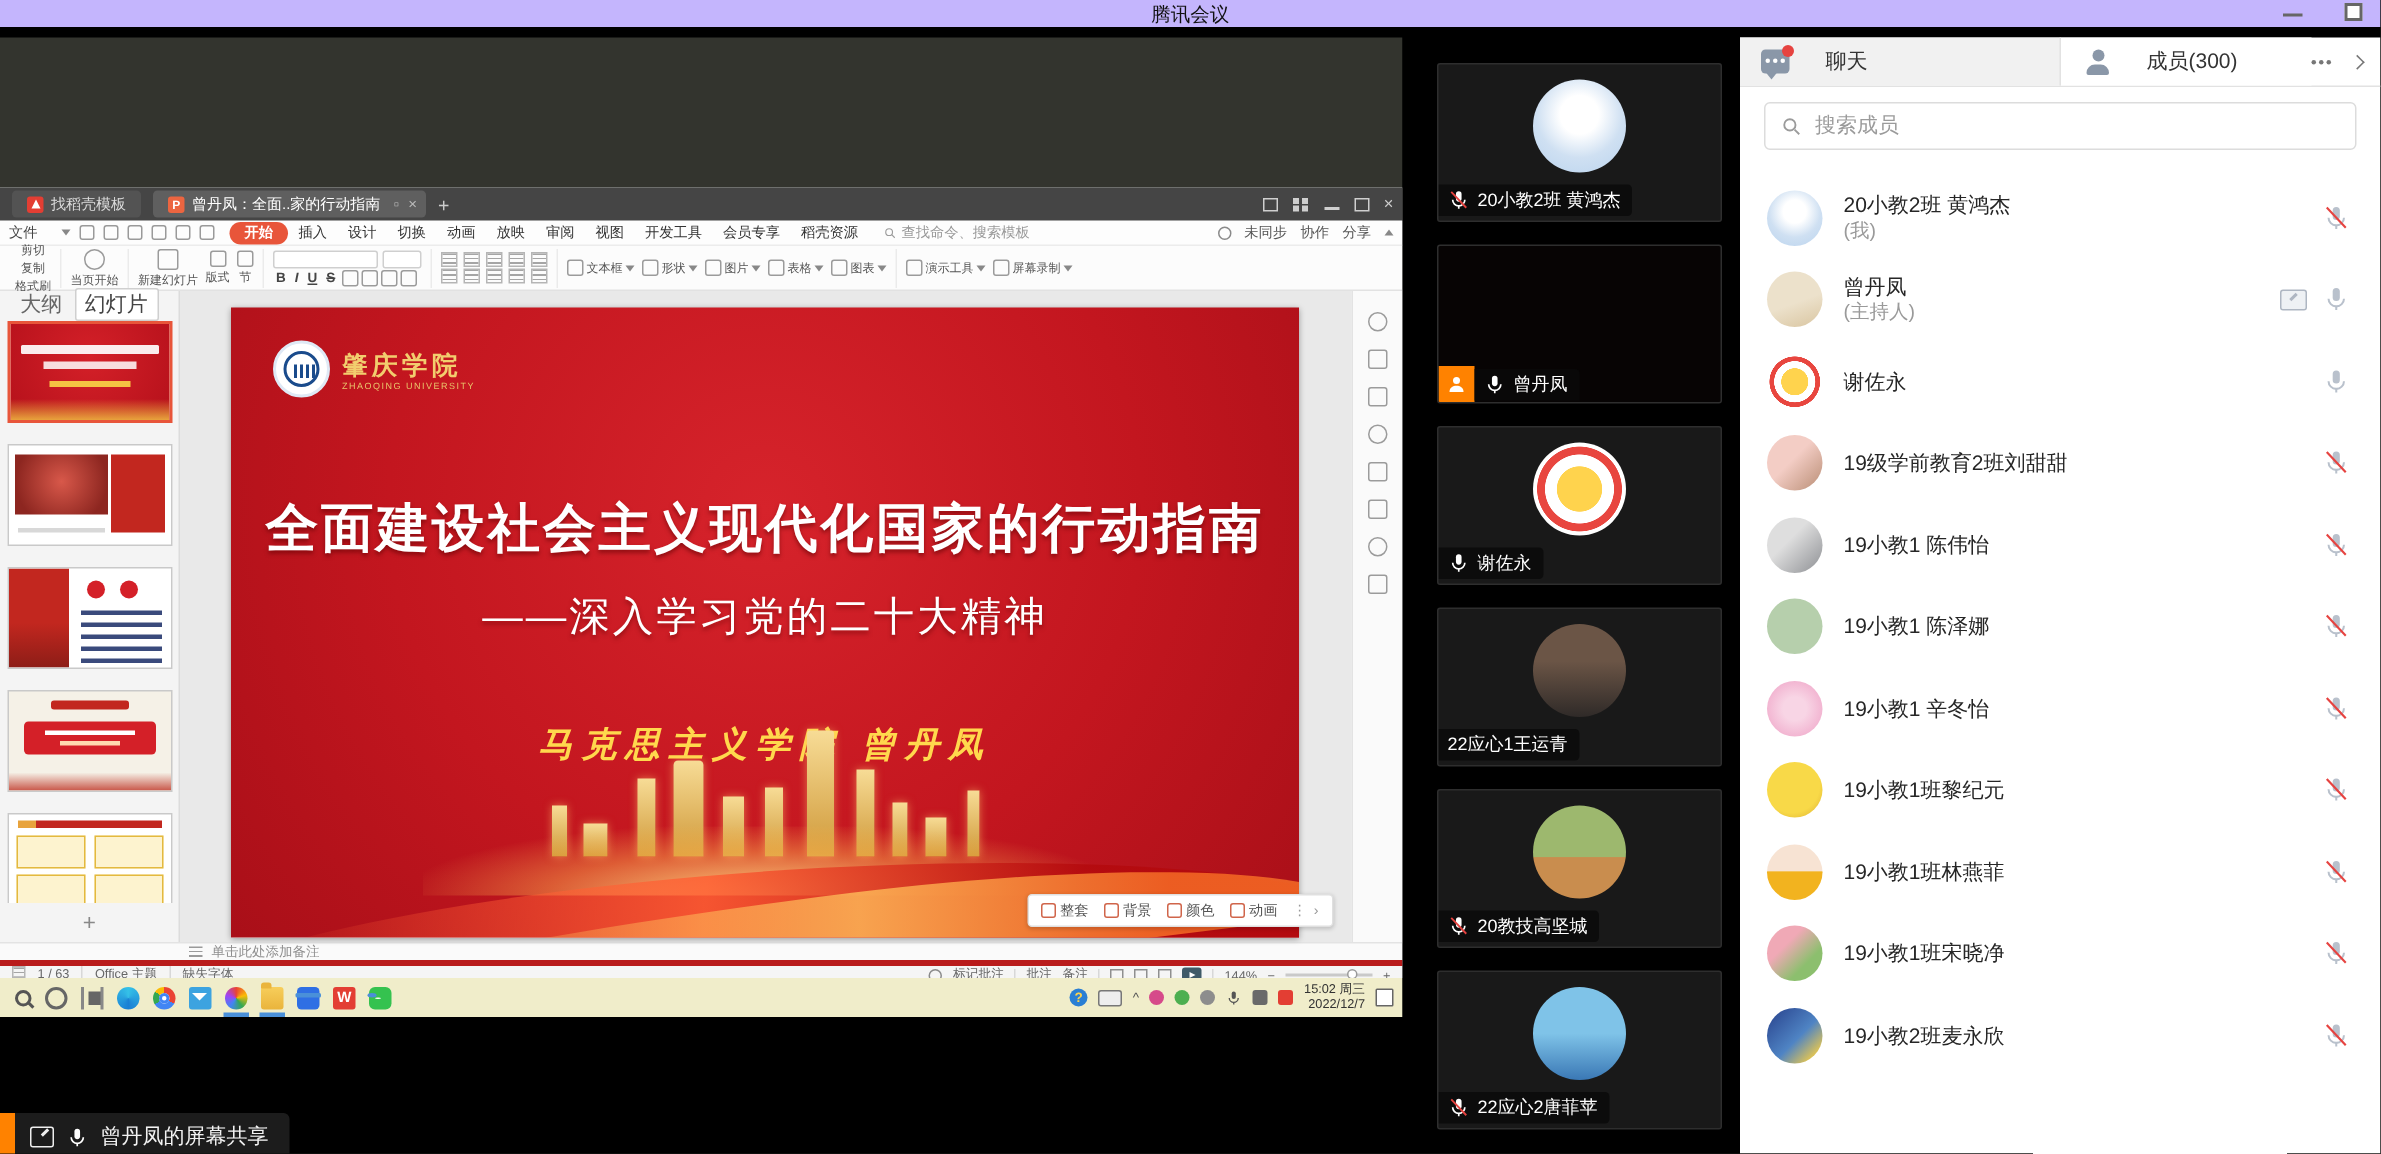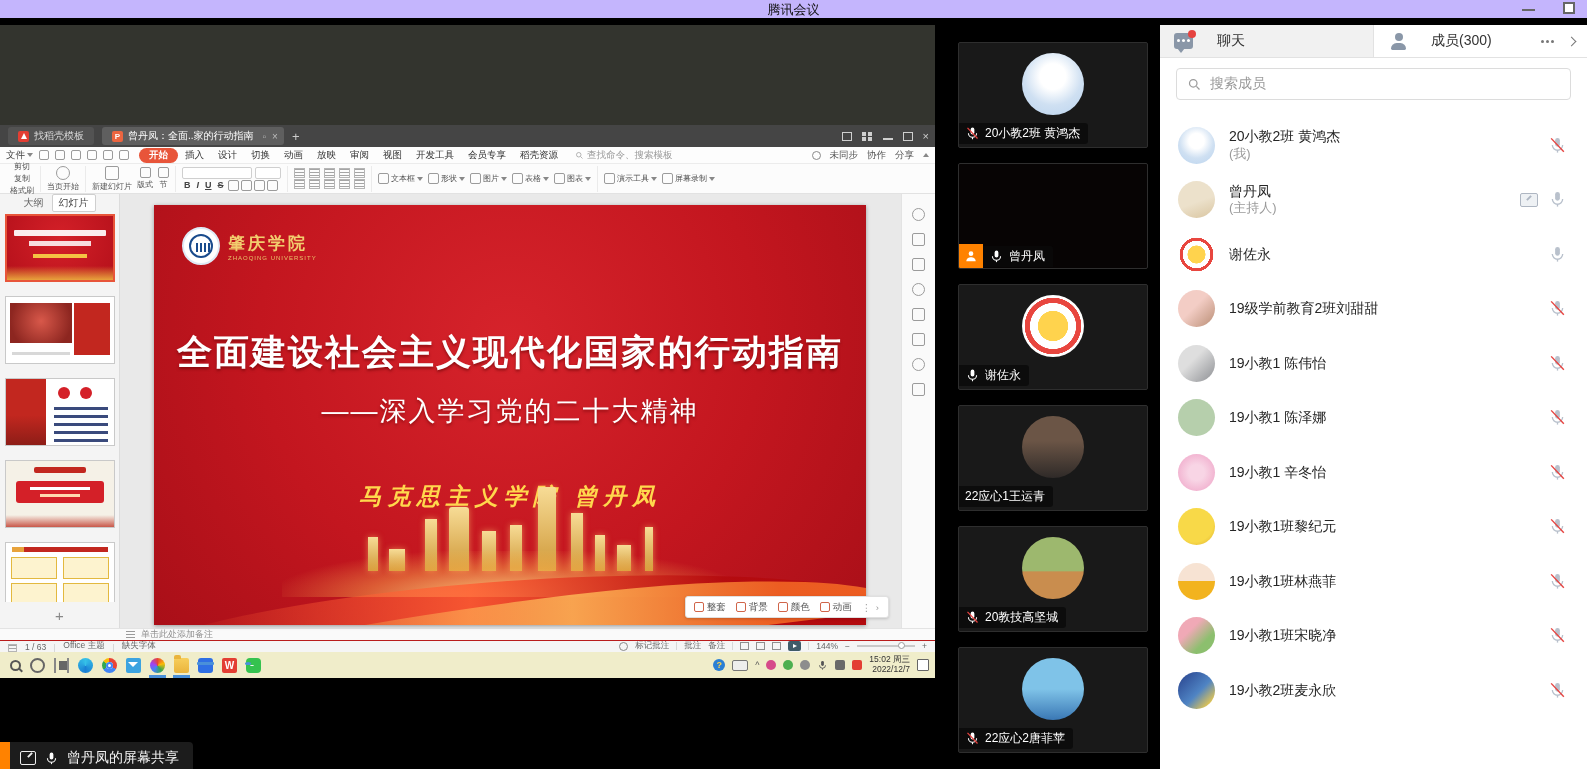--- a/index.html
+++ b/index.html
@@ -31,21 +31,21 @@
   .wctl { width:10px; height:9px; border:1px solid #cfcfcf; }
   .wctl.grid { border:none; width:11px; height:9px; background:
       linear-gradient(#cfcfcf,#cfcfcf) 0 0/4px 4px no-repeat,
       linear-gradient(#cfcfcf,#cfcfcf) 6px 0/4px 4px no-repeat,
       linear-gradient(#cfcfcf,#cfcfcf) 0 5px/4px 4px no-repeat,
       linear-gradient(#cfcfcf,#cfcfcf) 6px 5px/4px 4px no-repeat; }
   .wctl.min { border:none; width:10px; height:2px; background:#cfcfcf; margin-top:5px; }
   .wctl.close { border:none; color:#cfcfcf; font-size:11px; width:auto; height:auto; line-height:9px; }
 
   .wps-menubar { height:17px; background:#fdfdfd; border-bottom:1px solid #ececec; display:flex; align-items:center; padding:0 6px; color:#444; font-size:9.5px; white-space:nowrap; }
-  .menu-file { display:flex; align-items:center; gap:2px; margin-right:6px; }
+  .menu-file { display:flex; align-items:center; gap:16px; margin-right:6px; }
   .caret-d { width:0; height:0; border-left:3px solid transparent; border-right:3px solid transparent; border-top:4px solid #888; }
   .qat { display:flex; gap:6px; margin-right:10px; }
   .qat i { width:10px; height:10px; border:1px solid #9a9a9a; border-radius:2px; display:block; }
   .menu-item { padding:10px 7px; color:#333; }
   .menu-item.active { background:#e8553a; color:#fff; border-radius:8px; padding:1px 10px; font-weight:bold; }
   .ribbon-search { display:flex; align-items:center; gap:3px; color:#999; margin-left:10px; }
   .menubar-right { margin-left:auto; display:flex; align-items:center; gap:9px; color:#555; }
   .mini-dot { width:9px; height:9px; border:1px solid #8a8a8a; border-radius:50%; display:inline-block; }
 
   .wps-toolbar { height:30px; background:#fcfcfc; border-bottom:1px solid #e2e2e2; display:flex; align-items:center; padding:0 4px; color:#555; font-size:8px; white-space:nowrap; }
@@ -55,21 +55,21 @@
   .tb-ic.big { width:14px; height:14px; }
   .fontbox { width:70px; height:12px; border:1px solid #cfcfcf; border-radius:2px; background:#fff; }
   .sizebox { width:26px; height:12px; border:1px solid #cfcfcf; border-radius:2px; background:#fff; }
   .fmt-letter { font-size:9px; color:#444; padding:0 2px; font-weight:bold; }
   .grid-ic { width:11px; height:10px; background:
       repeating-linear-gradient(#a5a5a5 0 1px, transparent 1px 3px); border:1px solid #b5b5b5; }
   .ins-item { display:flex; align-items:center; gap:2px; }
 
   .wps-body { position:relative; height:434px; display:flex; background:#e9e9e9; }
   .slide-panel { width:120px; background:#f4f4f4; border-right:1px solid #dcdcdc; position:relative; }
-  .sp-head { height:18px; display:flex; align-items:center; justify-content:center; gap:8px; font-size:10px; color:#666; }
+  .sp-head { height:18px; display:flex; align-items:center; justify-content:center; gap:8px; font-size:14px; color:#666; }
   .sp-chip { background:#fff; border:1px solid #cfcfcf; border-radius:2px; padding:1px 6px; color:#444; }
   .thumbs { position:absolute; top:20px; left:0; right:0; bottom:26px; overflow:hidden; }
   .thumb { position:relative; width:110px; height:68px; margin:0 auto 14px; background:#fff; border:1px solid #c9c9c9; overflow:hidden; }
   .thumb.selected { border:2px solid #e8553a; }
   .sp-add { position:absolute; bottom:4px; left:0; right:0; text-align:center; color:#888; font-size:15px; }
 
   
   .t1 { background:radial-gradient(circle at 50% 35%, #d42028 0%, #b8121c 90%); }
   .t1 .l1 { position:absolute; top:14px; left:7px; right:7px; height:6px; background:rgba(255,255,255,.92); border-radius:1px; }
   .t1 .l2 { position:absolute; top:25px; left:22px; right:22px; height:5px; background:rgba(255,255,255,.85); }
@@ -117,21 +117,21 @@
   .fb-ic { width:10px; height:10px; border:1px solid #d0654a; border-radius:2px; }
   .fb-more { color:#999; letter-spacing:1px; }
 
   .right-rail { width:34px; background:#fafafa; border-left:1px solid #e3e3e3; display:flex; flex-direction:column; align-items:center; padding-top:14px; gap:12px; }
   .rr-ic { width:13px; height:13px; border:1px solid #9b9b9b; border-radius:2px; }
   .rr-ic.round { border-radius:50%; }
 
   .notes-bar { height:12px; background:#fafafa; border-top:1px solid #e3e3e3; display:flex; align-items:center; padding-left:126px; gap:6px; color:#8e8e8e; font-size:9px; }
   .hamb { width:9px; height:7px; background:repeating-linear-gradient(#9a9a9a 0 1px, transparent 1px 3px); }
 
-  .statusbar { height:12px; background:#f5f5f5; border-top:1px solid #b91c1c; display:flex; align-items:flex-end; padding:0 8px; gap:8px; color:#666; font-size:8.5px; }
+  .statusbar { height:12px; background:#f5f5f5; border-top:4px solid #b91c1c; display:flex; align-items:flex-start; padding:0 8px; gap:8px; color:#666; font-size:8.5px; }
   .sb-sep { width:1px; height:8px; background:#d8d8d8; }
   .sb-right { margin-left:auto; display:flex; align-items:center; gap:7px; }
   .view-ic { width:9px; height:8px; border:1px solid #8f8f8f; }
   .play-btn { width:13px; height:10px; background:#3f5a68; border-radius:2px; position:relative; }
   .play-btn::after { content:""; position:absolute; left:4.5px; top:2.5px; border-left:4px solid #fff; border-top:2.5px solid transparent; border-bottom:2.5px solid transparent; }
   .slider { width:58px; height:2px; background:#c9c9c9; position:relative; }
   .slider .knob { position:absolute; top:-3px; left:70%; width:7px; height:7px; border-radius:50%; background:#fff; border:1px solid #9a9a9a; }
 
   
   .taskbar { position:absolute; left:0; right:0; top:627px; height:26px; background:#f0edca; display:flex; align-items:center; padding-left:10px; gap:9px; }

